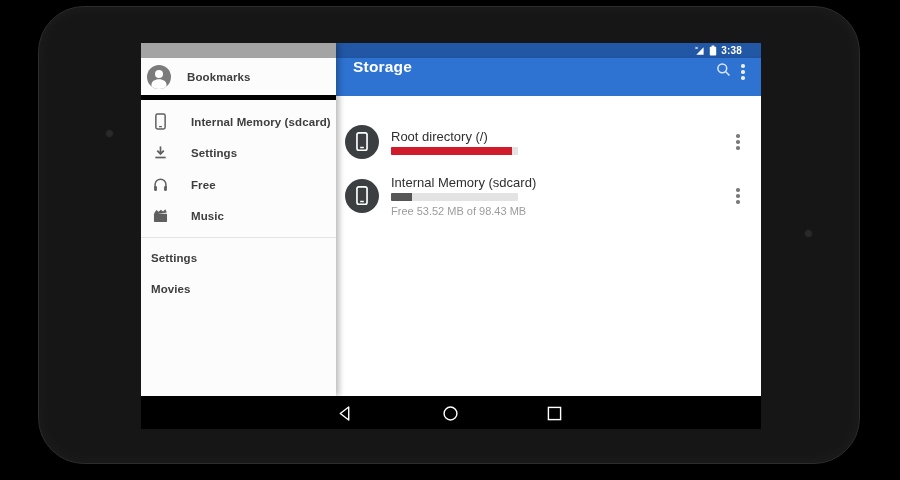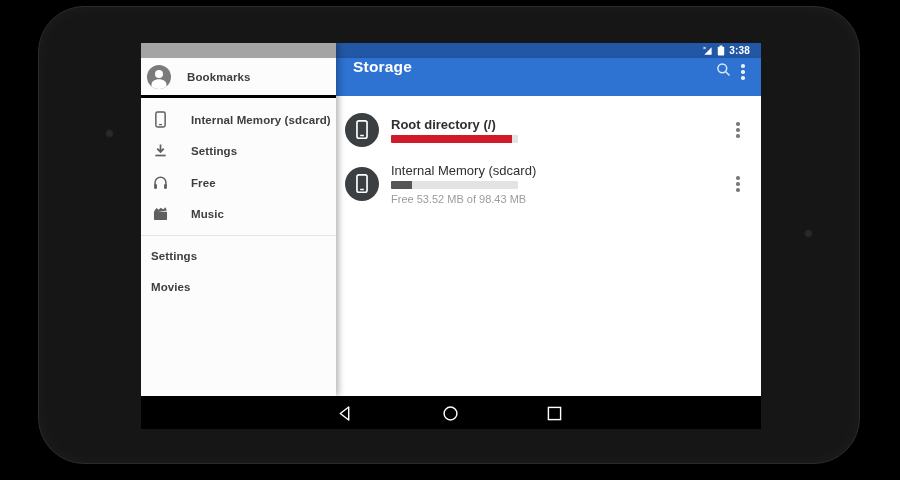--- a/index.html
+++ b/index.html
@@ -10,21 +10,21 @@
           border:1px solid #2c2c2c;border-radius:46px;
           box-shadow:inset 0 0 18px rgba(255,255,255,0.04), 0 0 22px rgba(0,0,0,0.9);}
   .camera{position:absolute;width:9px;height:9px;border-radius:50%;background:#2a2a2a;
           box-shadow:inset 0 0 2px #000;}
   .camera.left{left:66px;top:122px;}
   .camera.right{left:765px;top:222px;}
   
   .screen{position:absolute;left:102px;top:36px;width:620px;height:386px;background:#000;overflow:hidden;}
   
   .statusbar{position:absolute;left:195px;top:0;width:425px;height:15px;background:#2257a5;
-             display:flex;align-items:center;justify-content:flex-end;padding-right:11px;box-sizing:border-box;gap:4px;}
+             display:flex;align-items:center;justify-content:flex-end;padding-right:19px;box-sizing:border-box;gap:4px;}
   .statusbar .time{color:#fff;font-size:10px;font-weight:bold;line-height:1;letter-spacing:.2px;}
   
   .appbar{position:absolute;left:195px;top:15px;width:425px;height:38px;background:#2e72d2;
           display:flex;align-items:flex-start;box-sizing:border-box;padding:0 9px 0 17px;
           box-shadow:0 2px 4px rgba(0,0,0,0.28);}
   .appbar .title{color:#fff;font-size:15.5px;font-weight:bold;letter-spacing:.2px;flex:1;}
   .iconbtn{width:22px;height:22px;display:flex;align-items:center;justify-content:center;cursor:pointer;}
   
   .content{position:absolute;left:195px;top:53px;width:425px;height:300px;background:#fff;}
   .list-item{display:flex;align-items:center;padding:5px 9px 4px 9px;height:42px;cursor:pointer;}
@@ -37,21 +37,21 @@
   .item-free{font-size:11px;color:#9c9c9c;margin-top:4px;line-height:12px;}
   .overflow{width:18px;height:28px;display:flex;flex-direction:column;align-items:center;
             justify-content:center;gap:2.5px;cursor:pointer;margin-right:5px;}
   .overflow i{width:3.5px;height:3.5px;border-radius:50%;background:#7a7a7a;display:block;}
   .overflow.light i{background:#e8f0fb;}
   
   .drawer{position:absolute;left:0;top:0;width:195px;height:353px;background:#fcfcfc;z-index:5;
           box-shadow:3px 0 6px rgba(0,0,0,0.28);}
   .drawer-status{height:15px;background:#a4a4a4;}
   .drawer-header{height:37px;display:flex;align-items:center;padding-left:6px;
-                 border-bottom:3px solid #000000;cursor:pointer;}
+                 border-bottom:5px solid #000000;cursor:pointer;}
   .avatar{width:24px;height:24px;border-radius:50%;background:#7b7b7b;overflow:hidden;flex:0 0 24px;}
   .drawer-header .lbl{margin-left:16px;}
   .d-lbl{font-size:11.5px;font-weight:bold;color:#3e3e3e;letter-spacing:.1px;}
   .drawer-items{padding-top:6px;}
   .d-row{height:31.5px;display:flex;align-items:center;padding-left:10px;cursor:pointer;}
   .d-row .dicon{width:18px;height:18px;flex:0 0 18px;display:flex;align-items:center;justify-content:center;}
   .d-row .lbl{margin-left:22px;}
   .d-div{height:1px;background:#e4e4e4;margin:5px 0 4px 0;}
   .d-footrow{height:31.5px;display:flex;align-items:center;padding-left:10px;cursor:pointer;}
   
@@ -96,21 +96,21 @@
         </span>
         <span class="overflow light" style="margin-right:0;">
             <i></i>
             <i></i>
             <i></i>
           </span>
       </div>
 
       <div class="content">
 
-        <div class="list-item" style="margin-top:8px;font-weight:bold;">
+        <div class="list-item" style="margin-top:20px;">
           <span class="disc">
             <svg width="18" height="22" viewBox="0 0 18 24">
               <rect x="3.5" y="2" width="11" height="19" rx="2.2" fill="none" stroke="#fff" stroke-width="1.8"></rect>
               <line x1="7" y1="18" x2="11" y2="18" stroke="#fff" stroke-width="1.6"></line>
             </svg>
           </span>
           <span class="item-mid">
             <div class="item-title">Root directory (/)</div>
             <div class="bar">
               <div class="bar-fill" style="width: 95.2%; background-color: rgb(207, 27, 42);"></div>

